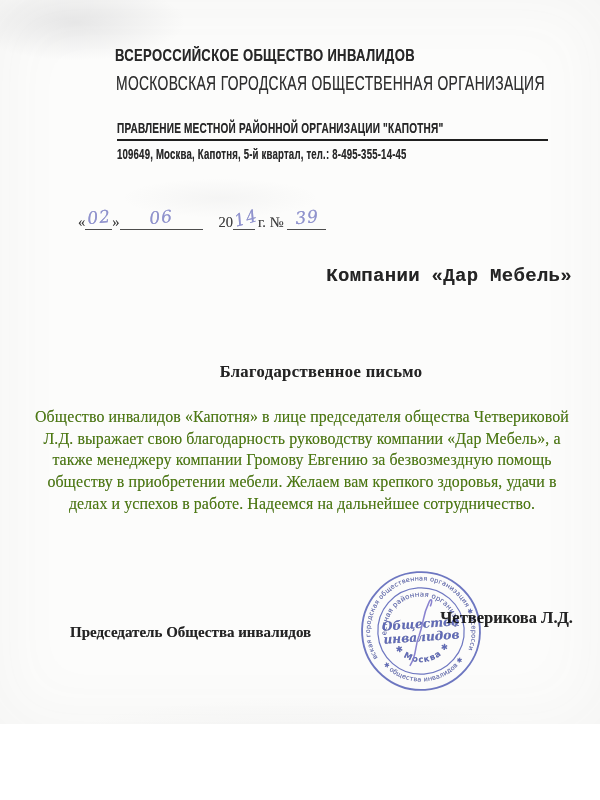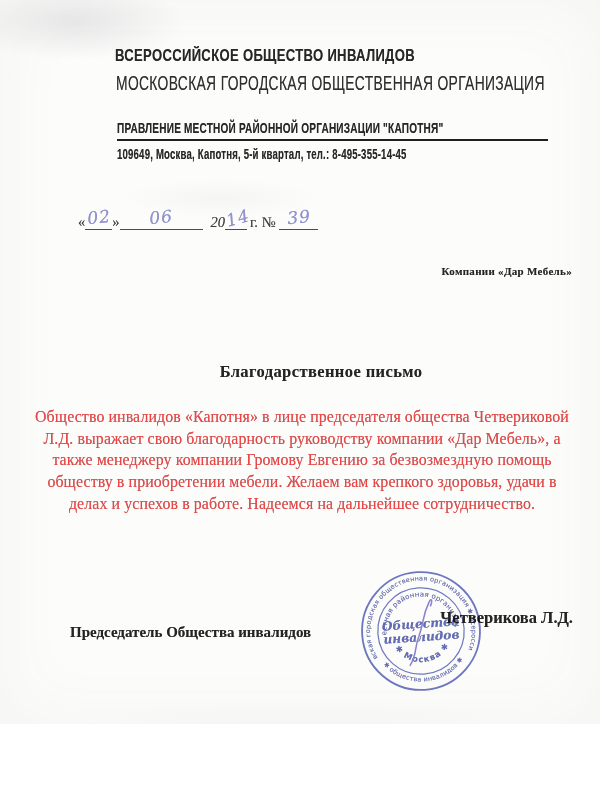--- a/index.html
+++ b/index.html
@@ -29,35 +29,35 @@
 
   
   .dateline{position:absolute;left:78px;top:204px;display:flex;align-items:flex-end;
     font-size:14.5px;color:#3d3d3d;height:26px;}
   .dateline .q,.dateline .pr{line-height:1;padding-bottom:1px;}
   .u{display:inline-block;border-bottom:1.4px solid #4c4c4c;text-align:center;height:24px;line-height:1;position:relative;}
   .u-day{width:27px;}
   .u-month{width:83px;}
   .u-year{width:22px;}
   .u-num{width:39px;margin-left:4px;}
-  .pr-year{margin-left:8px;font-style:italic;}
+  .pr-year{margin-left:16px;}
   .pr-g{margin-left:3px;}
   .hw{font-family:"DejaVu Serif", serif;font-style:italic;font-weight:normal;
     font-size:17px;color:#9093cd;display:inline-block;line-height:1;
     transform:rotate(-6deg) translateY(4px);letter-spacing:1px;
     text-shadow:0 0 0.6px rgba(144,147,205,0.8);}
   .hw-year{transform:rotate(-15deg) translateY(5px);}
 
-  .recipient{position:absolute;right:28px;top:265px;font-size:11px;font-weight:bold;letter-spacing:0.3px;color:#242424;}
+  .recipient{position:absolute;right:28px;top:265px;font-size:19px;font-weight:bold;letter-spacing:0.3px;color:#242424;font-family:Liberation Mono, monospace;}
 
   .title{position:absolute;left:0;width:600px;top:362px;text-align:center;
     font-size:16.5px;font-weight:bold;letter-spacing:0.4px;transform:translateX(21px);color:#242424;}
 
   .body-text{position:absolute;left:33px;width:538px;top:390px;text-align:center;
-    font-size:15.9px;line-height:21.7px;color:#ef4444;letter-spacing:0.1px;}
+    font-size:15.9px;line-height:21.7px;color:#4d7c0f;letter-spacing:0.1px;}
 
   .sig-title{position:absolute;left:70px;top:624px;font-size:15px;font-weight:bold;color:#242424;}
   .sig-name{position:absolute;right:27px;top:608px;font-size:16.5px;font-weight:bold;color:#242424;}
 
   .stamp{position:absolute;left:358px;top:568px;width:126px;height:126px;
     mix-blend-mode:multiply;opacity:0.93;}
   .stamp svg{width:100%;height:100%;}
   .stamp text{font-family:"DejaVu Sans", sans-serif;}
   .stamp .center-txt{font-family:"DejaVu Serif", serif;font-style:italic;font-weight:bold;}
 </style>

